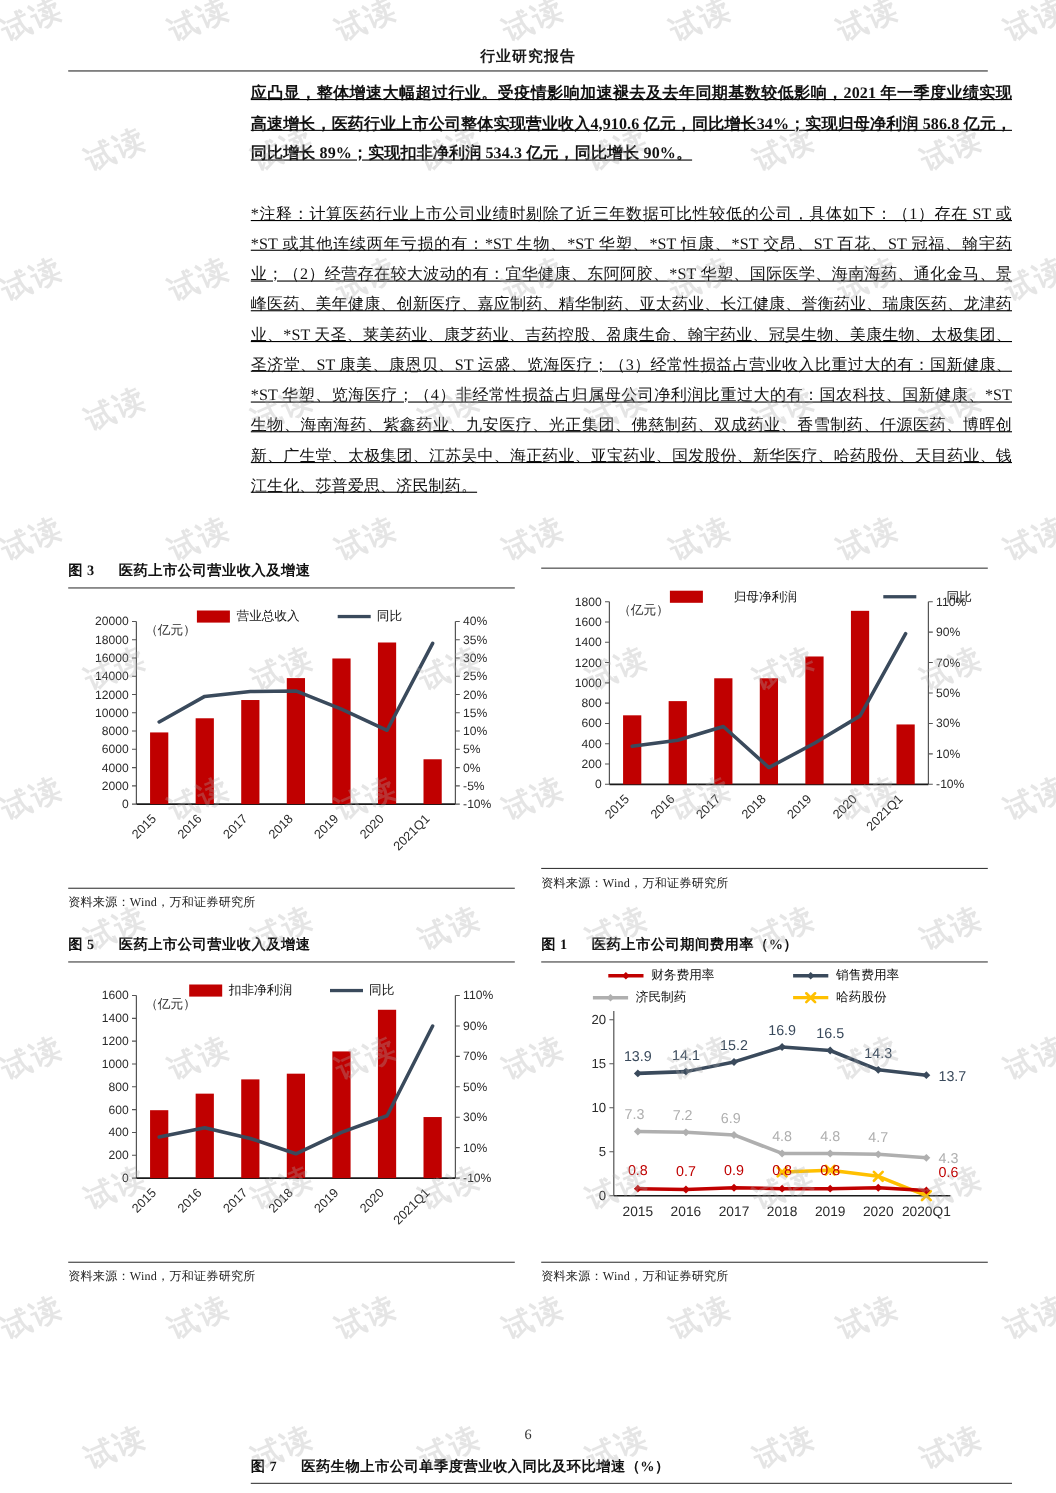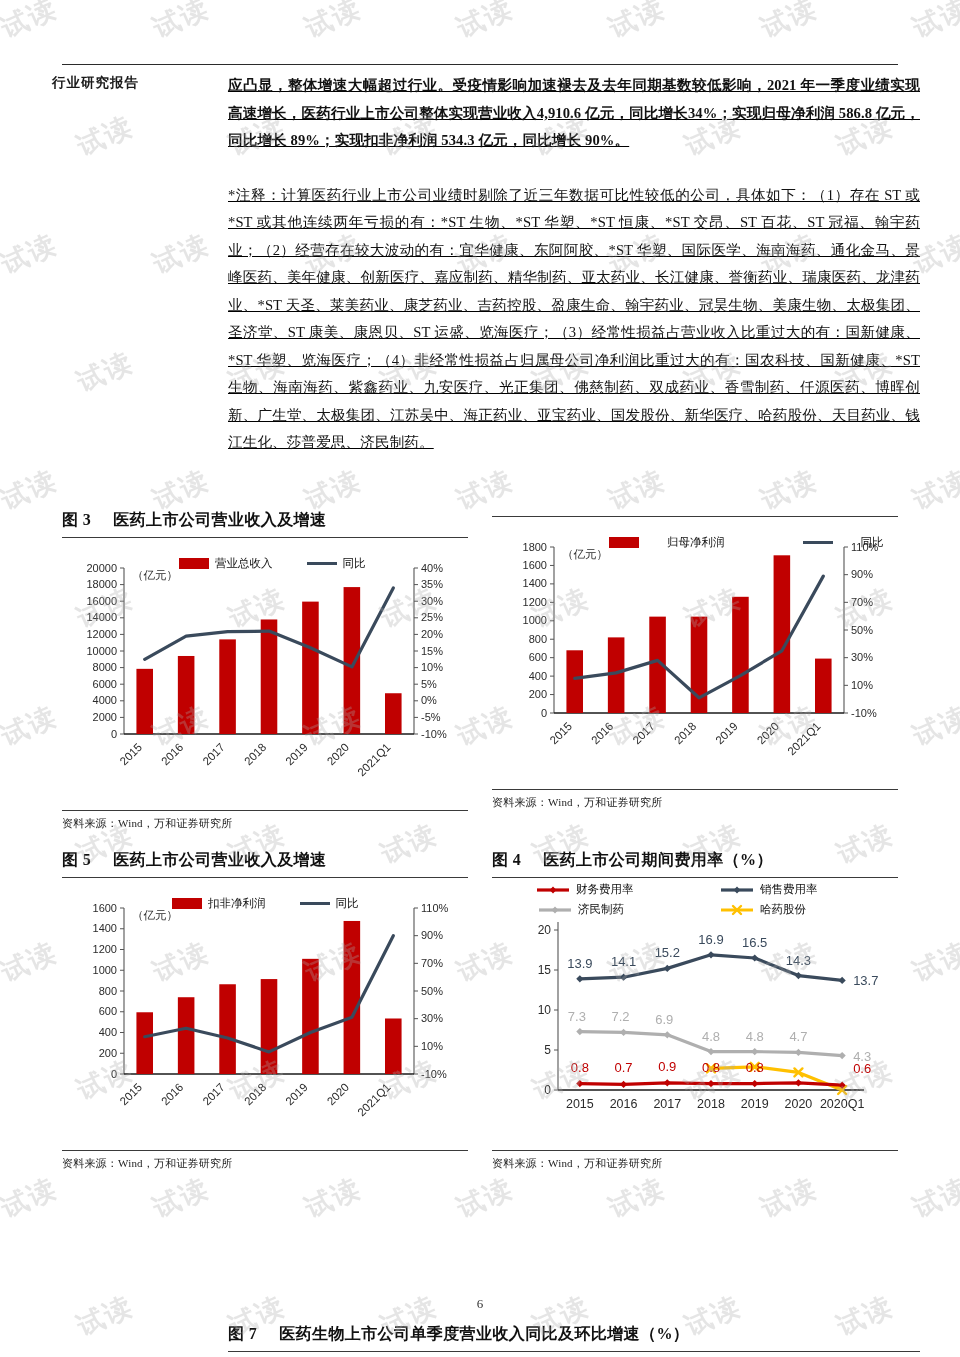--- a/index.html
+++ b/index.html
@@ -27,28 +27,27 @@
     color:rgba(170,170,170,0.30);
     transform:rotate(-24deg);
     white-space:nowrap;
     letter-spacing:2px;
   }
 
   
   .page{ position:absolute; inset:0; z-index:2; }
 
   .header{
-    position:absolute; left:52px; top:42px; width:836px;
-    text-align:left;
+    position:absolute; left:62px; top:42px; width:836px;
+    text-align:center;
     font-size:13.5px;
     color:#1a1a1a;
     font-family:"Liberation Serif", serif;
     font-weight:600;
     letter-spacing:1px;
-    margin-top:32px;
   }
   .header-rule{
     position:absolute; left:62px; top:64px; width:836px; height:0;
     border-top:1.4px solid #2b2b2b;
   }
 
   .footer-num{
     position:absolute; left:0; top:1296px; width:960px;
     text-align:center; font-size:13px; color:#333;
     font-family:"Liberation Serif", serif;
@@ -71,21 +70,21 @@
   .para.bold{ font-weight:700; }
   .para.note{ margin-top:27px; }
 
   
   .fig{
     position:absolute;
     box-sizing:border-box;
   }
   .fig-cap{
     font-family:"Liberation Serif", serif;
-    font-size:16px;
+    font-size:13px;
     font-weight:700;
     color:#111;
     letter-spacing:0.4px;
     white-space:nowrap;
   }
   .fig-cap .n{ margin-right:22px; }
   .fig-rule{
     border-top:1.1px solid #3a3a3a;
     margin-top:6px;
   }
@@ -432,21 +431,21 @@
           <span class="swatch-line" style="background:#3A4A5C"></span>
           <span>同比</span>
         </div>
       </div>
     <div class="fig-rule-bottom"></div>
     <div class="fig-src">资料来源：Wind，万和证券研究所</div>
   </div>
 
   <div class="fig" style="left:492px; top:850px; width:406px;">
     <div class="fig-cap">
-      <span class="n">图 4</span><span>医药上市公司期间费用率（%）</span>
+      <span class="n">图 1</span><span>医药上市公司期间费用率（%）</span>
     </div>
     <div class="fig-rule"></div>
     <div class="plot" id="plot-fig6" style="position: relative;">
         <svg width="406" height="272" viewBox="0 0 406 272">
           <line x1="66" y1="44" x2="66" y2="212" stroke="#555" stroke-width="1.1"></line>
           <line x1="62" y1="212" x2="66" y2="212" stroke="#555" stroke-width="1"></line>
           <text x="59" y="216" font-family="&quot;Liberation Sans&quot;, sans-serif" font-size="12" fill="#2b2b2b" text-anchor="end">0</text>
           <line x1="62" y1="172" x2="66" y2="172" stroke="#555" stroke-width="1"></line>
           <text x="59" y="176" font-family="&quot;Liberation Sans&quot;, sans-serif" font-size="12" fill="#2b2b2b" text-anchor="end">5</text>
           <line x1="62" y1="132" x2="66" y2="132" stroke="#555" stroke-width="1"></line>
@@ -506,21 +505,21 @@
           <text x="262.7142857142857" y="193.6" font-family="&quot;Liberation Sans&quot;, sans-serif" font-size="13" fill="#C00000" text-anchor="middle">0.8</text>
           <text x="361.14285714285717" y="195.2" font-family="&quot;Liberation Sans&quot;, sans-serif" font-size="13" fill="#C00000" text-anchor="start">0.6</text>
           <text x="87.85714285714286" y="230" font-family="&quot;Liberation Sans&quot;, sans-serif" font-size="12.5" fill="#2b2b2b" text-anchor="middle">2015</text>
           <text x="131.57142857142856" y="230" font-family="&quot;Liberation Sans&quot;, sans-serif" font-size="12.5" fill="#2b2b2b" text-anchor="middle">2016</text>
           <text x="175.28571428571428" y="230" font-family="&quot;Liberation Sans&quot;, sans-serif" font-size="12.5" fill="#2b2b2b" text-anchor="middle">2017</text>
           <text x="219" y="230" font-family="&quot;Liberation Sans&quot;, sans-serif" font-size="12.5" fill="#2b2b2b" text-anchor="middle">2018</text>
           <text x="262.7142857142857" y="230" font-family="&quot;Liberation Sans&quot;, sans-serif" font-size="12.5" fill="#2b2b2b" text-anchor="middle">2019</text>
           <text x="306.42857142857144" y="230" font-family="&quot;Liberation Sans&quot;, sans-serif" font-size="12.5" fill="#2b2b2b" text-anchor="middle">2020</text>
           <text x="350.14285714285717" y="230" font-family="&quot;Liberation Sans&quot;, sans-serif" font-size="12.5" fill="#2b2b2b" text-anchor="middle">2020Q1</text>
         </svg>
-        <div class="legend-row" style="left: 44px; top: 4px; justify-content: space-between;">
+        <div class="legend-row" style="left: 60px; top: 4px; justify-content: space-between;">
           <svg width="34" height="12">
             <line x1="1" y1="6" x2="33" y2="6" stroke="#C00000" stroke-width="3.2"></line>
             <path d="M17 2.6L20.4 6L17 9.4L13.6 6Z" fill="#C00000"></path>
           </svg>
           <span>财务费用率</span>
         </div>
         <div class="legend-row" style="left: 228px; top: 4px;">
           <svg width="34" height="12">
             <line x1="1" y1="6" x2="33" y2="6" stroke="#3A4A5C" stroke-width="3.2"></line>
             <path d="M17 2.6L20.4 6L17 9.4L13.6 6Z" fill="#3A4A5C"></path>

